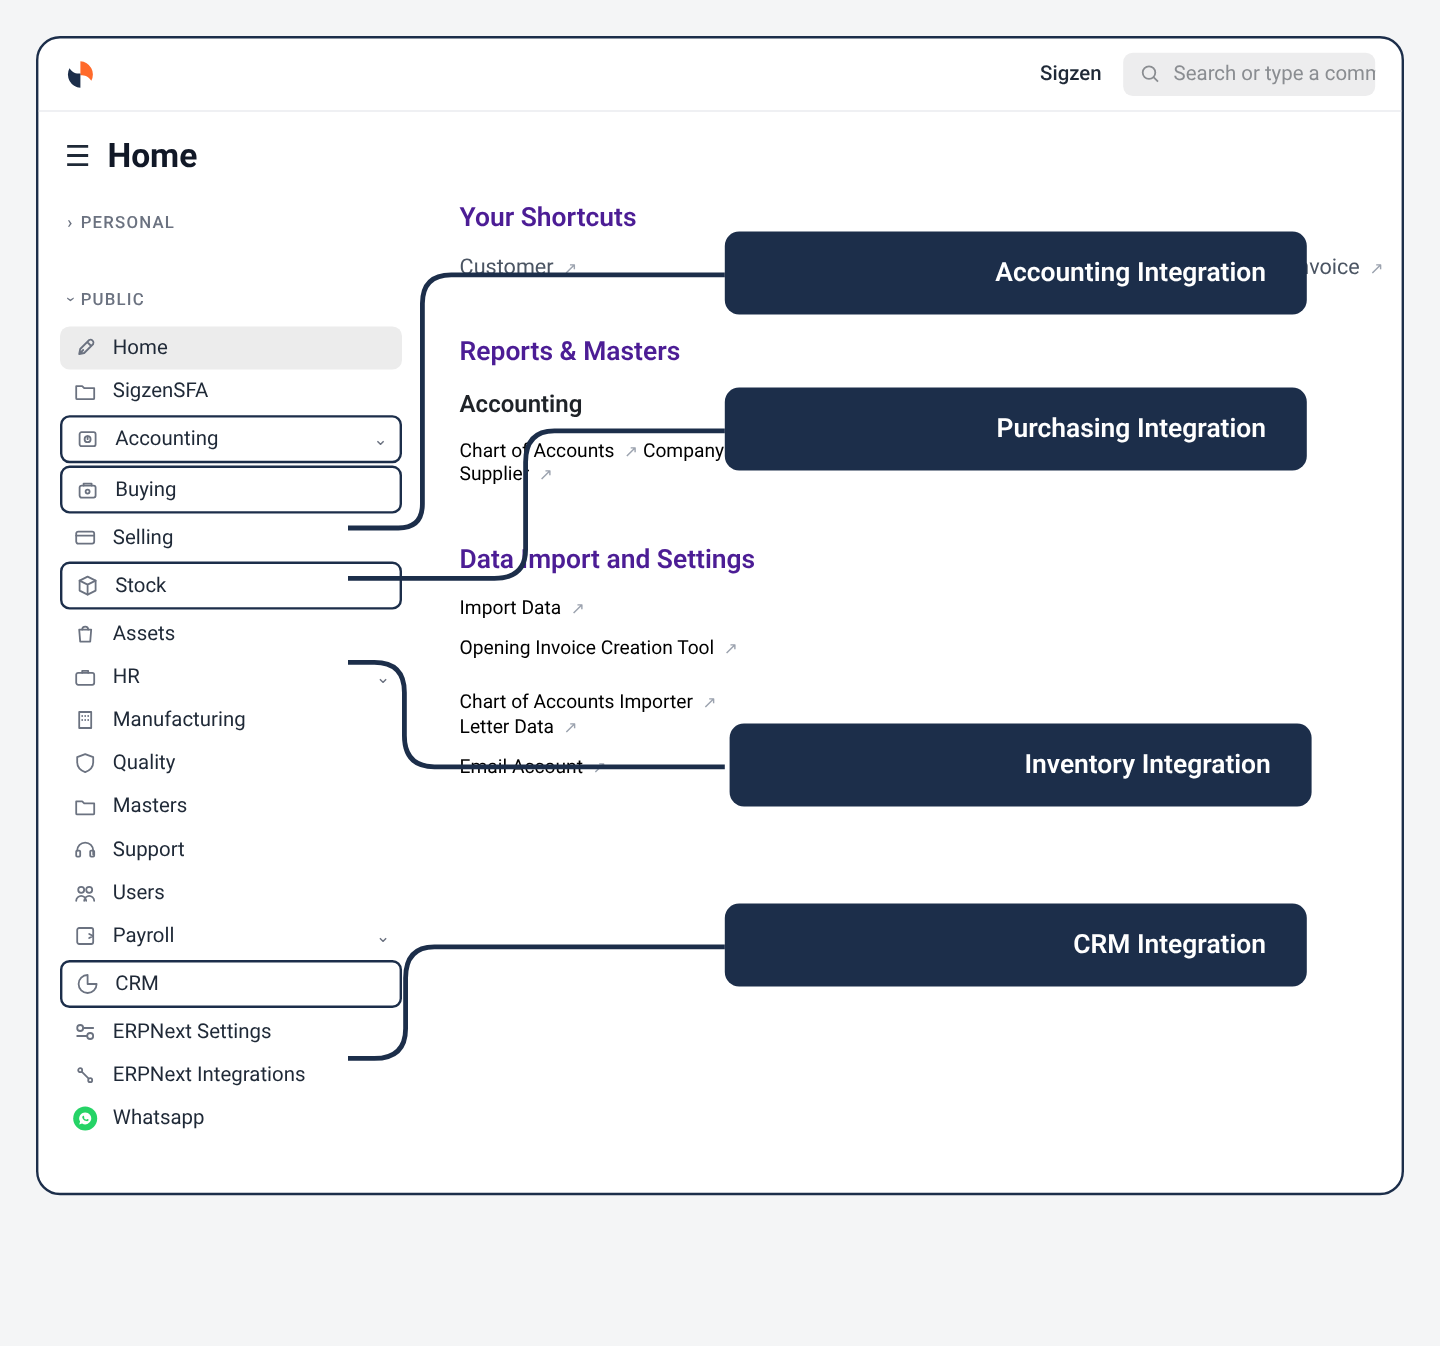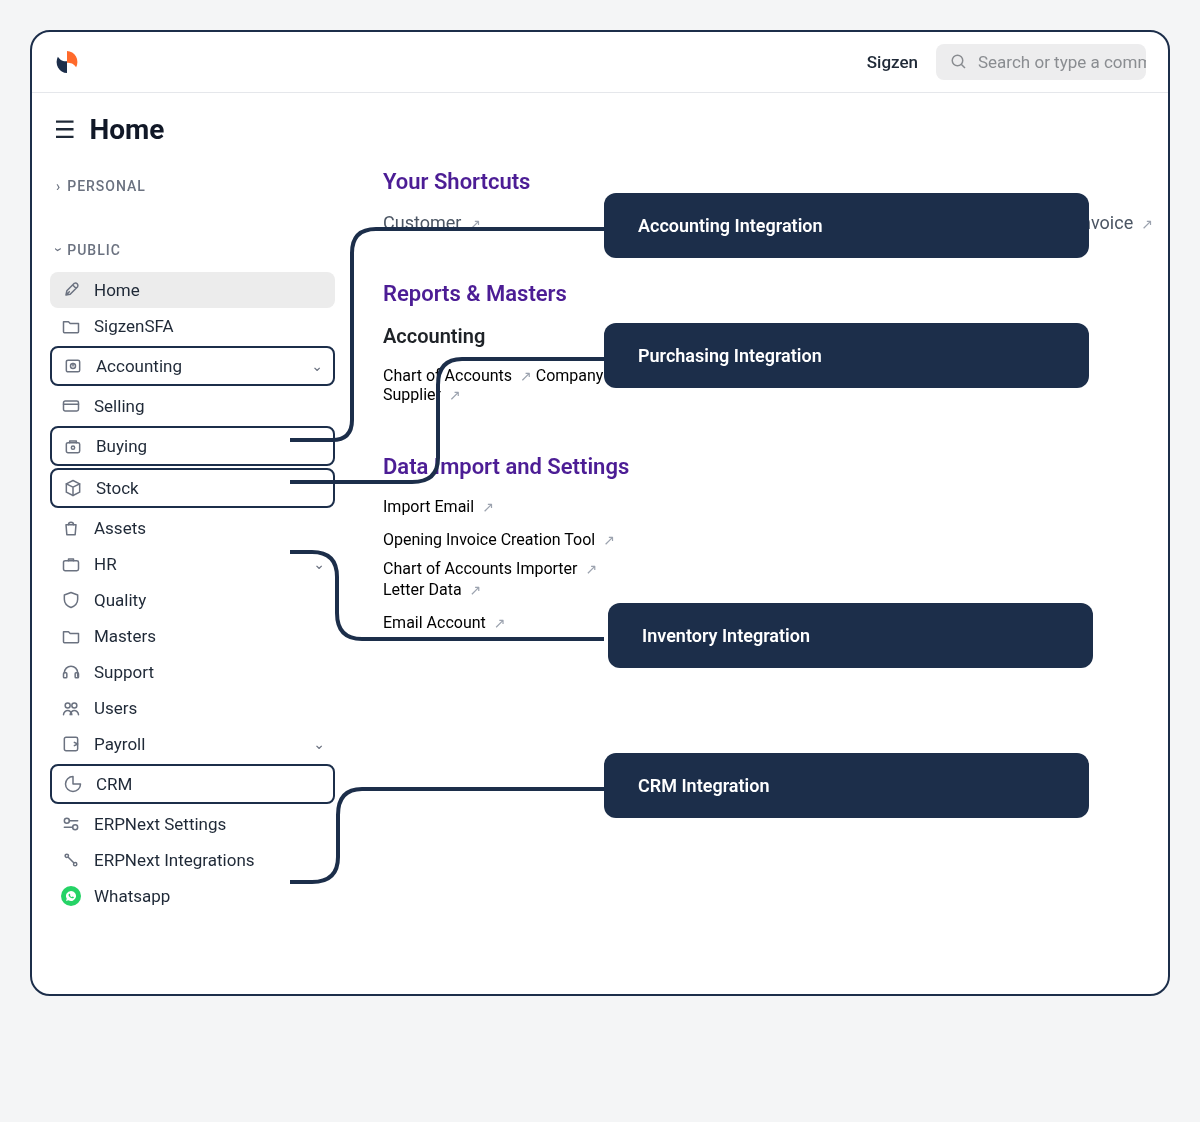--- a/index.html
+++ b/index.html
@@ -31,21 +31,21 @@
     .shortcut-row .sc { font-size: 18px; color: #4b5563; display: block; }
     .sc .arrow { color: #9ca3af; margin-left: 8px; font-size: 14px; }
     .sc.col1 { width: 325px; text-decoration: underline; }
     .sc.col2 { width: 320px; }
     .reports-grid { display: flex; gap: 80px; margin-bottom: 50px; }
     .report-col { width: 360px; }
     .report-col h4 { font-size: 20px; font-weight: 600; color: #1f2328; margin-bottom: 18px; }
     .report-col .sc { margin-bottom: 14px; }
     .callouts-layer { position: absolute; inset: 0; pointer-events: none; }
     .callouts-layer svg { position: absolute; inset: 0; width: 100%; height: 100%; }
-    .callout-box { position: absolute; background: #1c2e4a; color: #fff; font-size: 18px; font-weight: 600; padding: 22px 34px; border-radius: 12px; text-align: left; min-width: 485px; pointer-events: none; }
+    .callout-box { position: absolute; background: #1c2e4a; color: #fff; font-size: 22px; font-weight: 600; padding: 22px 34px; border-radius: 12px; text-align: right; min-width: 485px; pointer-events: none; }
   </style>
 </head>
 <body>
 
 <div class="app-frame">
 
   <div class="topbar">
     <svg class="logo" viewBox="0 0 40 40">
       <path d="M20 3 A17 17 0 0 1 34 28 C30 22 26 21 20 21 Z" fill="#ff6a2b"></path>
       <path d="M20 37 A17 17 0 0 1 6 12 C10 18 14 19 20 19 Z" fill="#1c2e4a"></path>
@@ -102,39 +102,39 @@
             <span class="nav-icon">
               <svg width="20" height="20" viewBox="0 0 24 24" fill="none" stroke="#6b7280" stroke-width="1.8" stroke-linecap="round" stroke-linejoin="round">
                 <rect x="4" y="5" width="16" height="14" rx="2"></rect>
                 <circle cx="12" cy="12" r="3"></circle>
                 <line x1="12" y1="9" x2="12" y2="12"></line>
               </svg>
             </span>
             <span>Accounting</span>
             <span class="chev">⌄</span>
           </div>
-          <div class="nav-item">
-            <span class="nav-icon">
-              <svg width="20" height="20" viewBox="0 0 24 24" fill="none" stroke="#6b7280" stroke-width="1.8" stroke-linecap="round" stroke-linejoin="round">
-                <rect x="3" y="6" width="18" height="12" rx="2"></rect>
-                <line x1="3" y1="10" x2="21" y2="10"></line>
-              </svg>
-            </span>
-            <span>Selling</span>
-          </div>
           <div class="nav-item boxed">
             <span class="nav-icon">
               <svg width="20" height="20" viewBox="0 0 24 24" fill="none" stroke="#6b7280" stroke-width="1.8" stroke-linecap="round" stroke-linejoin="round">
                 <rect x="4" y="8" width="16" height="12" rx="2"></rect>
                 <circle cx="12" cy="14" r="2"></circle>
                 <path d="M8 8V6h8v2"></path>
               </svg>
             </span>
             <span>Buying</span>
           </div>
+          <div class="nav-item">
+            <span class="nav-icon">
+              <svg width="20" height="20" viewBox="0 0 24 24" fill="none" stroke="#6b7280" stroke-width="1.8" stroke-linecap="round" stroke-linejoin="round">
+                <rect x="3" y="6" width="18" height="12" rx="2"></rect>
+                <line x1="3" y1="10" x2="21" y2="10"></line>
+              </svg>
+            </span>
+            <span>Selling</span>
+          </div>
           <div class="nav-item boxed">
             <span class="nav-icon">
               <svg width="20" height="20" viewBox="0 0 24 24" fill="none" stroke="#6b7280" stroke-width="1.8" stroke-linecap="round" stroke-linejoin="round">
                 <path d="M12 3l8 4v10l-8 4-8-4V7l8-4z"></path>
                 <path d="M4 7l8 4 8-4M12 11v10"></path>
               </svg>
             </span>
             <span>Stock</span>
           </div>
           <div class="nav-item">
@@ -148,20 +148,34 @@
           </div>
           <div class="nav-item">
             <span class="nav-icon">
               <svg width="20" height="20" viewBox="0 0 24 24" fill="none" stroke="#6b7280" stroke-width="1.8" stroke-linecap="round" stroke-linejoin="round">
                 <rect x="3" y="8" width="18" height="12" rx="2"></rect>
                 <path d="M9 8V6h6v2"></path>
               </svg>
             </span>
             <span>HR</span>
             <span class="chev">⌄</span>
+          </div>
+          <div class="nav-item">
+            <span class="nav-icon">
+              <svg width="20" height="20" viewBox="0 0 24 24" fill="none" stroke="#6b7280" stroke-width="1.8" stroke-linecap="round" stroke-linejoin="round">
+                <rect x="6" y="4" width="12" height="16"></rect>
+                <line x1="9" y1="8" x2="9" y2="8"></line>
+                <line x1="12" y1="8" x2="12" y2="8"></line>
+                <line x1="15" y1="8" x2="15" y2="8"></line>
+                <line x1="9" y1="12" x2="9" y2="12"></line>
+                <line x1="12" y1="12" x2="12" y2="12"></line>
+                <line x1="15" y1="12" x2="15" y2="12"></line>
+              </svg>
+            </span>
+            <span>Manufacturing</span>
           </div>
           <div class="nav-item">
             <span class="nav-icon">
               <svg width="20" height="20" viewBox="0 0 24 24" fill="none" stroke="#6b7280" stroke-width="1.8" stroke-linecap="round" stroke-linejoin="round">
                 <path d="M12 3l8 3v5c0 5-3 8-8 10-5-2-8-5-8-10V6l8-3z"></path>
               </svg>
             </span>
             <span>Quality</span>
           </div>
           <div class="nav-item">
@@ -263,22 +277,22 @@
         </div>
         <div class="report-col">
           <h4>Stock</h4>
           <a class="sc"><span>Item</span><span class="arrow">↗</span></a>
           <a class="sc"><span>Warehouse</span><span class="arrow">↗</span></a>
           <a class="sc"><span>Brand</span><span class="arrow">↗</span></a>
         </div>
       </div>
 
       <div class="section-title">Data Import and Settings</div>
-      <a class="sc" style="display:block;margin-bottom:14px"><span>Import Email</span><span class="arrow">↗</span></a>
-      <a class="sc" style="display:block;margin-bottom:10px"><span>Opening Invoice Creation Tool</span><span class="arrow">↗</span></a>
+      <a class="sc" style="display:block;margin-bottom:14px"><span>Import Data</span><span class="arrow">↗</span></a>
+      <a class="sc" style="display:block;margin-bottom:26px"><span>Opening Invoice Creation Tool</span><span class="arrow">↗</span></a>
       <a class="sc" style="display:block;margin-bottom:2px"><span>Chart of Accounts Importer</span><span class="arrow">↗</span></a>
       <a class="sc" style="display:block;margin-bottom:14px"><span>Letter Data</span><span class="arrow">↗</span></a>
       <a class="sc" style="display:block;margin-bottom:14px"><span>Email Account</span><span class="arrow">↗</span></a>
     </div>
 
     <div class="callouts-layer">
       <svg>
         <path d="M258 347 L300 347 Q320 347 320 327 L320 160 Q320 136 344 136 L572 136" stroke="#1c2e4a" stroke-width="4" fill="none"></path>
         <path d="M258 389 L380 389 Q406 389 406 365 L406 292 Q406 266 430 266 L572 266" stroke="#1c2e4a" stroke-width="4" fill="none"></path>
         <path d="M258 459 L280 459 Q305 459 305 484 L305 520 Q305 546 330 546 L572 546" stroke="#1c2e4a" stroke-width="4" fill="none"></path>

